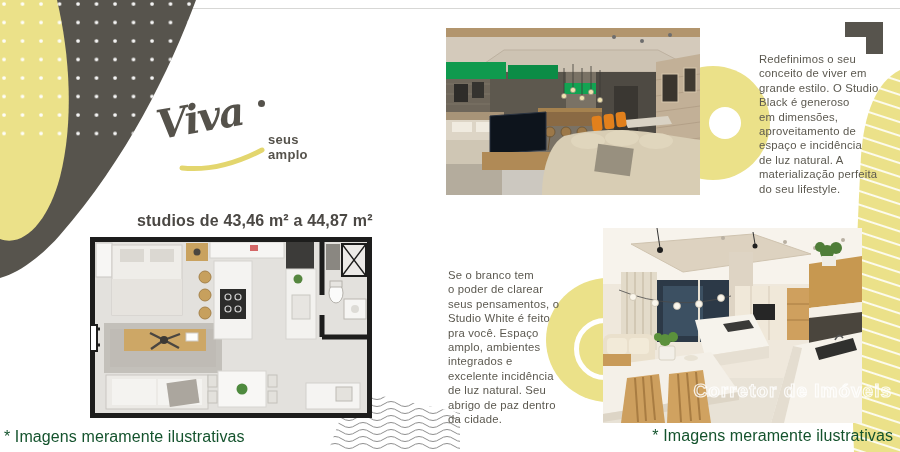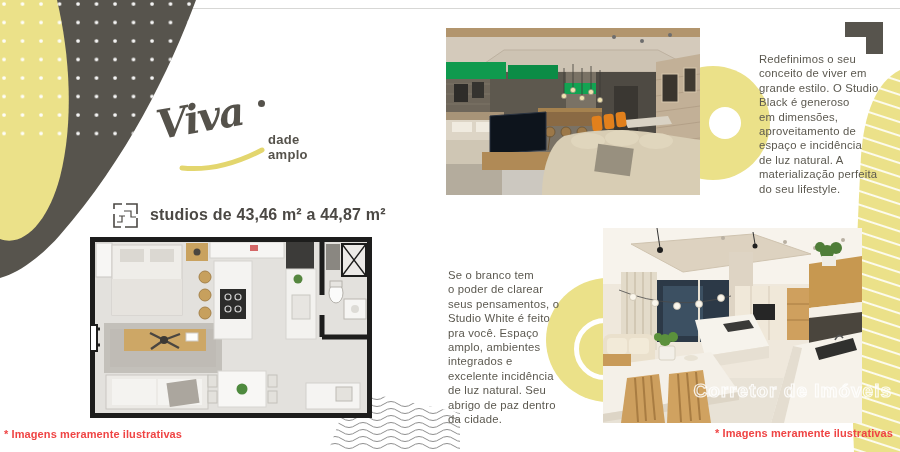--- a/index.html
+++ b/index.html
@@ -11,31 +11,31 @@
   
   .logo-wrap{left:148px;top:92px;width:185px;height:80px;}
   .logo-brand{position:absolute;left:8px;top:2px;font-family:"DejaVu Serif",serif;
     font-style:italic;font-weight:bold;font-size:40px;color:#55524b;transform:rotate(-10deg);
     letter-spacing:-2px;}
   .logo-dot{position:absolute;left:110px;top:8px;width:7px;height:7px;border-radius:50%;background:#55524b;}
   .logo-sub{position:absolute;left:120px;top:40px;font-size:13px;color:#55524b;line-height:15px;
     font-weight:bold;letter-spacing:.3px;}
 
   
-  .specs-row{left:112px;top:200px;width:300px;height:30px;display:flex;align-items:center;gap:11px;}
+  .specs-row{left:112px;top:200px;width:300px;height:30px;display:flex;align-items:center;gap:11px;flex-direction:column;}
   .specs-text{font-size:17px;font-weight:bold;color:#4b4844;letter-spacing:.2px;
     transform:scaleX(.94);transform-origin:left center;white-space:nowrap;}
 
   
   .para{white-space:pre-line;color:#5b584f;font-size:11.3px;line-height:14.4px;letter-spacing:.2px;}
   .para-black{left:759px;top:52px;width:130px;}
   .para-white{left:448px;top:268px;width:125px;}
 
   
-  .caption{font-size:11px;font-weight:bold;color:#ef4444;letter-spacing:.1px;}
+  .caption{font-size:16px;font-weight:normal;color:#14532d;letter-spacing:.1px;}
   .caption-left{left:4px;top:428px;}
   .caption-right{left:640px;top:427px;width:253px;text-align:right;}
 
   
   .corner-a{left:845px;top:22px;width:38px;height:15px;background:#57544d;}
   .corner-b{left:866px;top:22px;width:17px;height:32px;background:#57544d;}
 
   
   .donut{left:656px;top:66px;width:114px;height:114px;border-radius:50%;background:#ebe189;}
   .donut-hole{position:absolute;left:53px;top:41px;width:32px;height:32px;border-radius:50%;background:#fff;}
@@ -81,21 +81,21 @@
     <rect x="0" y="0" width="210" height="148" fill="url(#dots)" clip-path="url(#blobclip)"></rect>
   </svg>
 
   <div class="abs logo-wrap z2">
     <div class="logo-brand">Viva</div>
     <div class="logo-dot"></div>
     <svg style="position:absolute;left:30px;top:54px" width="90" height="26" viewBox="0 0 90 26">
       <path d="M4,22 Q42,26 84,4" fill="none" stroke="#e3d66e" stroke-width="5" stroke-linecap="round"></path>
     </svg>
     <div class="logo-sub">
-      <div>dade</div>
+      <div>seus</div>
       <div>amplo</div>
     </div>
   </div>
 
   <div class="abs specs-row z2">
     <svg width="27" height="27" viewBox="0 0 27 27">
       <g fill="none" stroke="#4b4844" stroke-width="1.6">
         <path d="M2,7 V2 H10 M14,2 H25 V12 M25,16 V25 H13 M9,25 H2 V12"></path>
         <path d="M12,9 H19 V15 H24" stroke-width="1.2"></path>
         <path d="M7,14 H13 M10,14 V20 H5" stroke-width="1.2"></path>

